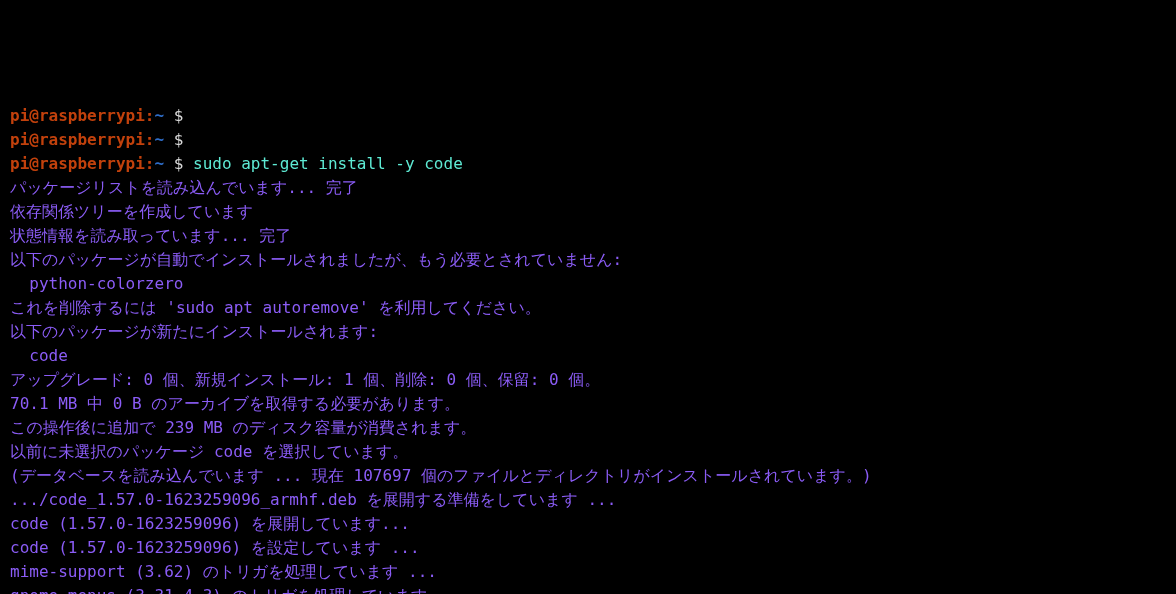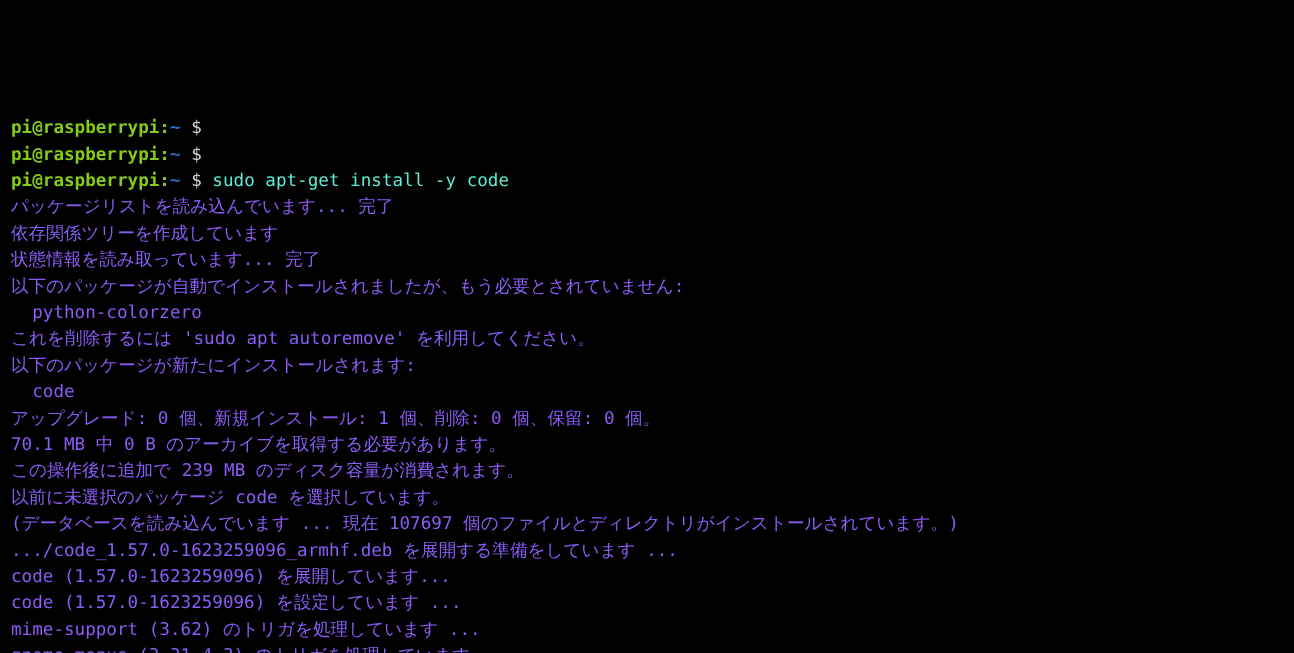--- a/index.html
+++ b/index.html
@@ -10,21 +10,21 @@
     font-family: "Menlo", "Consolas", "DejaVu Sans Mono", monospace;
     font-size: 16px;
     line-height: 1.5;
     width: 1176px;
     height: 594px;
     box-sizing: border-box;
     white-space: pre;
     overflow: hidden;
   }
   .line { }
-  .user { color: #84cc16; font-weight: bold; text-align: right; }
+  .user { color: #c2410c; font-weight: bold; text-align: right; }
   .tilde { color: #2e6dc8; font-weight: bold; }
   .dollar { color: #d9d9d9; }
   .cmd { color: #5eead4; }
   .out { color: #8b5cf6; }
 </style>
 </head>
 <body>
 
 
 

